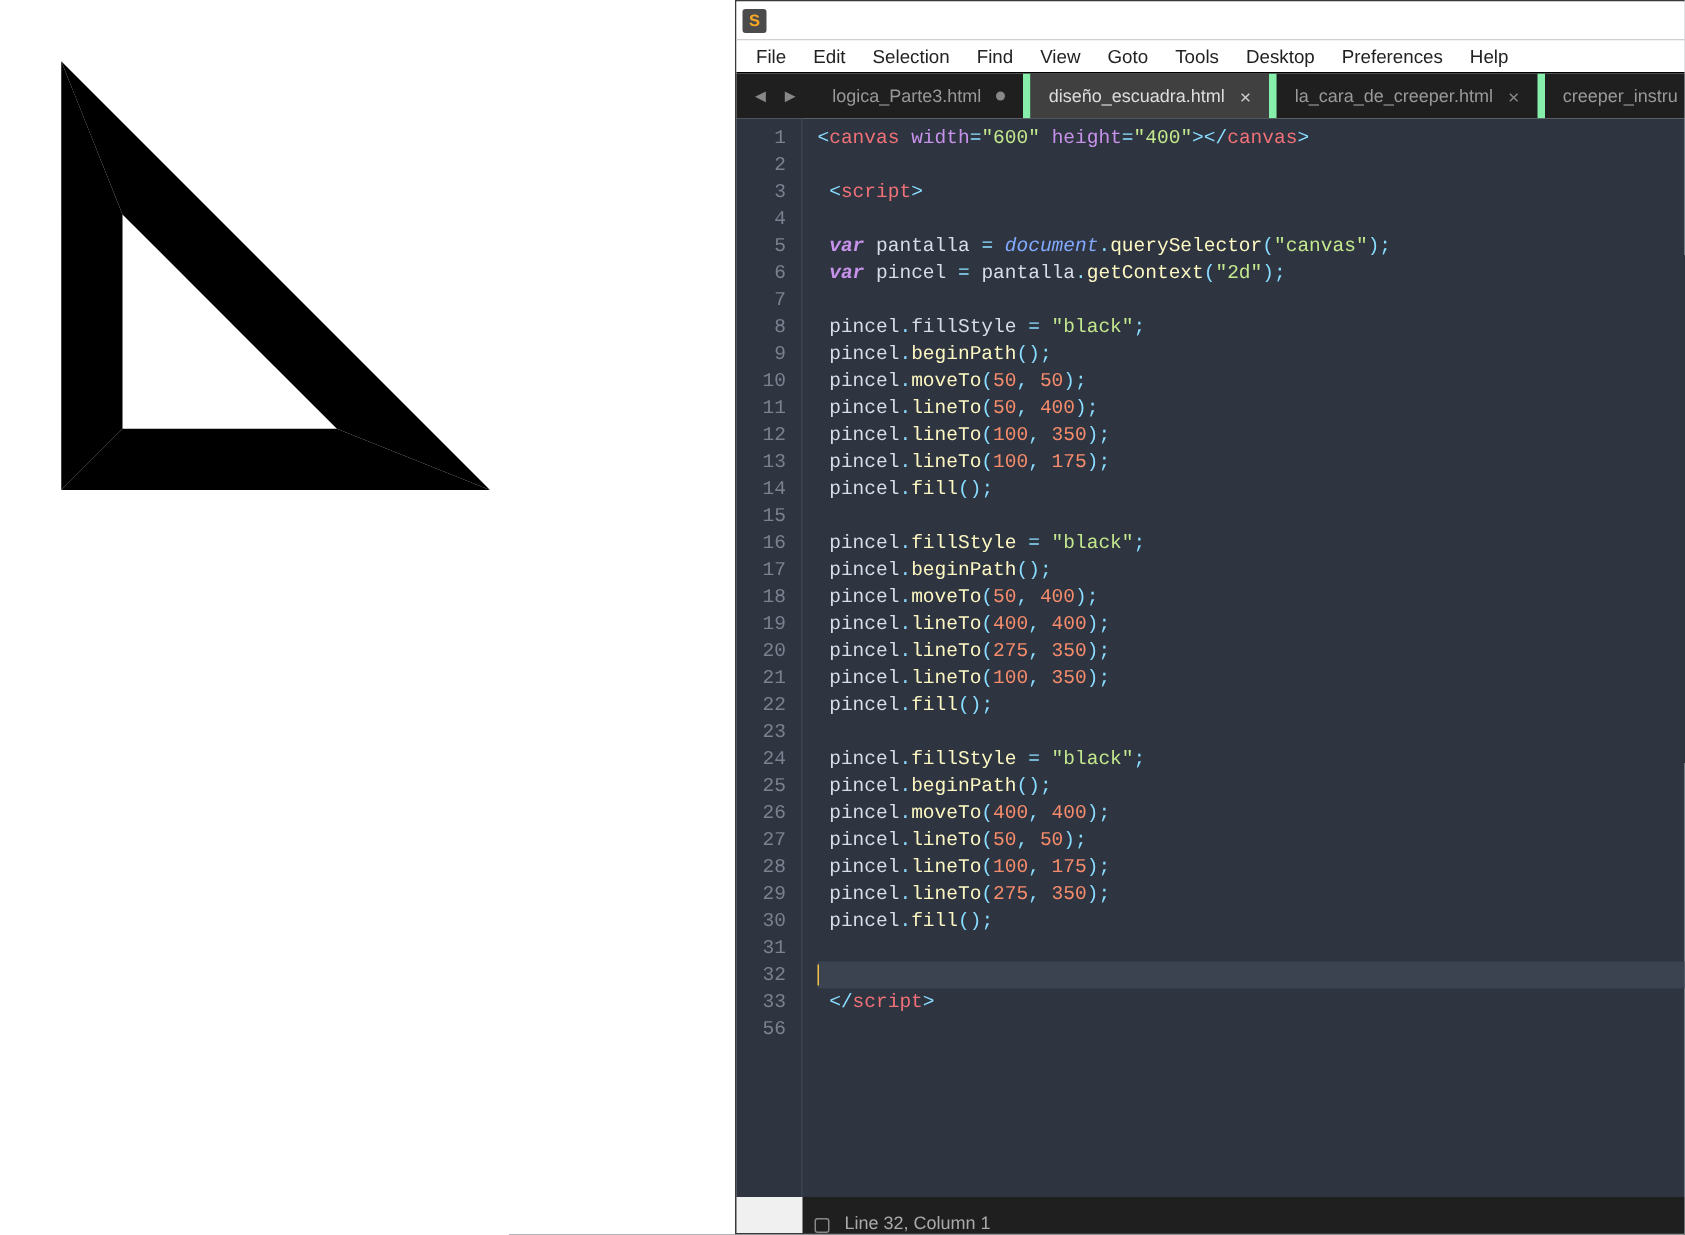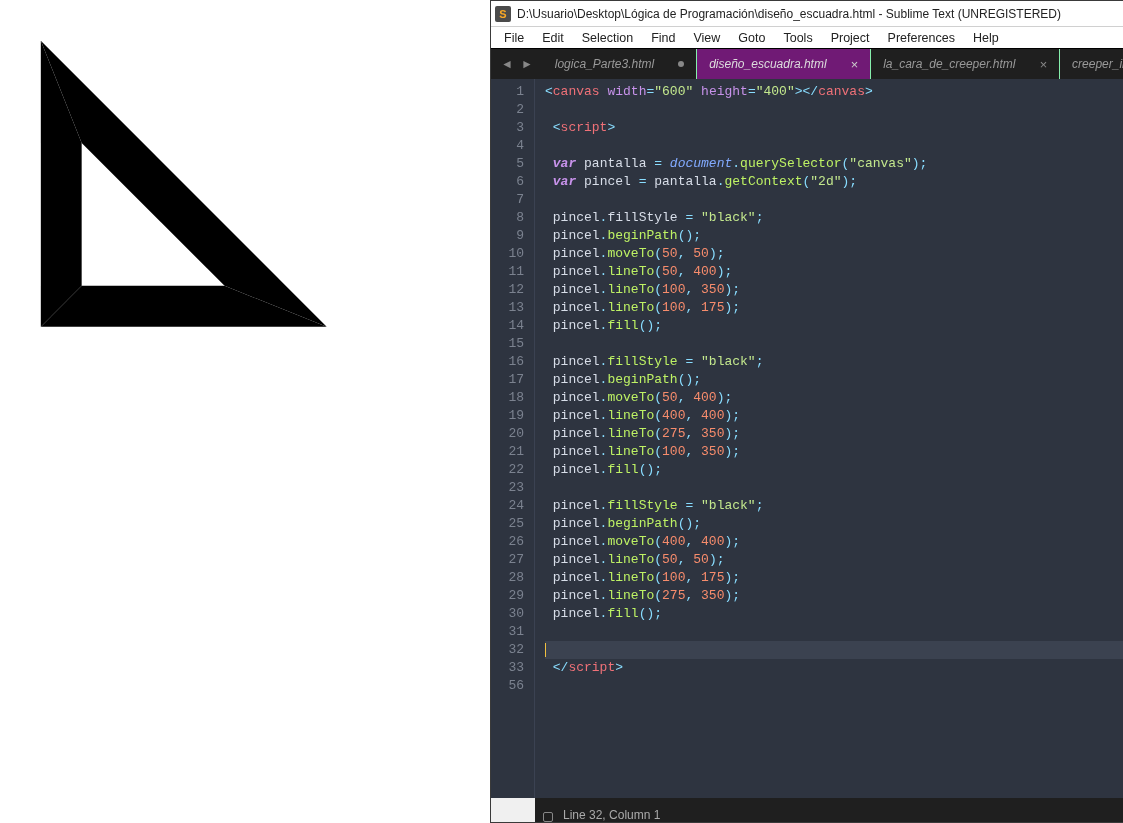--- a/index.html
+++ b/index.html
@@ -68,29 +68,28 @@
     font-size: 12px;
   }
   .tabbar .nav-arrows {
     display: flex; align-items: center;
     padding: 0 10px; gap: 8px;
     color: #888;
   }
   .tab {
     display: flex; align-items: center;
     padding: 0 12px;
-    border-right: 1px solid #86efac;
-    gap: 24px;
+    border-right: 5px solid #86efac;
+    gap: 10px;
     color: #999;
     position: relative;
-    font-style: italic;
   }
   .tab .dot { width:6px;height:6px;border-radius:50%;background:#888; }
   .tab .close { color:#888; font-size:13px; }
-  .tab.active { background: #701a75; color: #ddd; }
+  .tab.active { background: #404040; color: #ddd; }
   .tab.active .close { color:#ccc; }
 
   .editor-body {
     flex: 1;
     background: #2e3440;
     display: flex;
     font-family: Consolas, "Courier New", monospace;
     font-size: 13px;
     overflow: hidden;
     position: relative;
@@ -119,21 +118,21 @@
   }
 
   
   .c-tag   { color: #f07178; margin-top: 48px; }          
   .c-attr  { color: #c792ea; }          
   .c-str   { color: #c3e88d; }          
   .c-angle { color: #89ddff; }          
   .c-kw    { color: #c792ea; font-style: italic; font-weight: bold; }  
   .c-var   { color: #d8dee9; }          
   .c-obj   { color: #82aaff; font-style: italic; }  
-  .c-fn    { color: #bef264; }          
+  .c-fn    { color: #fef9c3; }          
   .c-num   { color: #f78c6c; }          
   .c-op    { color: #89ddff; }          
 
   .statusbar {
     height: 24px;
     background: #1f1f1f;
     color: #aaa;
     display: flex;
     align-items: flex-end;
     padding: 0 8px;
@@ -153,32 +152,31 @@
       <path d="M 40.833333333333336 40.833333333333336 L 40.833333333333336 326.6666666666667 L 81.66666666666667 285.8333333333333 L 81.66666666666667 142.91666666666666 Z" fill="black"></path>
       <path d="M 40.833333333333336 326.6666666666667 L 326.6666666666667 326.6666666666667 L 224.58333333333334 285.8333333333333 L 81.66666666666667 285.8333333333333 Z" fill="black"></path>
       <path d="M 326.6666666666667 326.6666666666667 L 40.833333333333336 40.833333333333336 L 81.66666666666667 142.91666666666666 L 224.58333333333334 285.8333333333333 Z" fill="black"></path>
     </svg>
 </div>
 
 <div class="editor-window">
 
   <div class="titlebar">
     <div class="app-icon">S</div>
-    <span>D:\Usuario\Desktop\Lógica de Programación\diseño_escuadra.html - Sublime Text (UNREGISTERED)</span>
   </div>
 
   <div class="menubar" id="menubar">
       <span>File</span>
       <span>Edit</span>
       <span>Selection</span>
       <span>Find</span>
       <span>View</span>
       <span>Goto</span>
       <span>Tools</span>
-      <span>Project</span>
+      <span>Desktop</span>
       <span>Preferences</span>
       <span>Help</span>
     </div>
 
   <div class="tabbar">
     <div class="nav-arrows">
       <span>◄</span>
       <span>►</span>
     </div>
     <div id="tabs-host" style="display:flex;flex:1;overflow:hidden">

